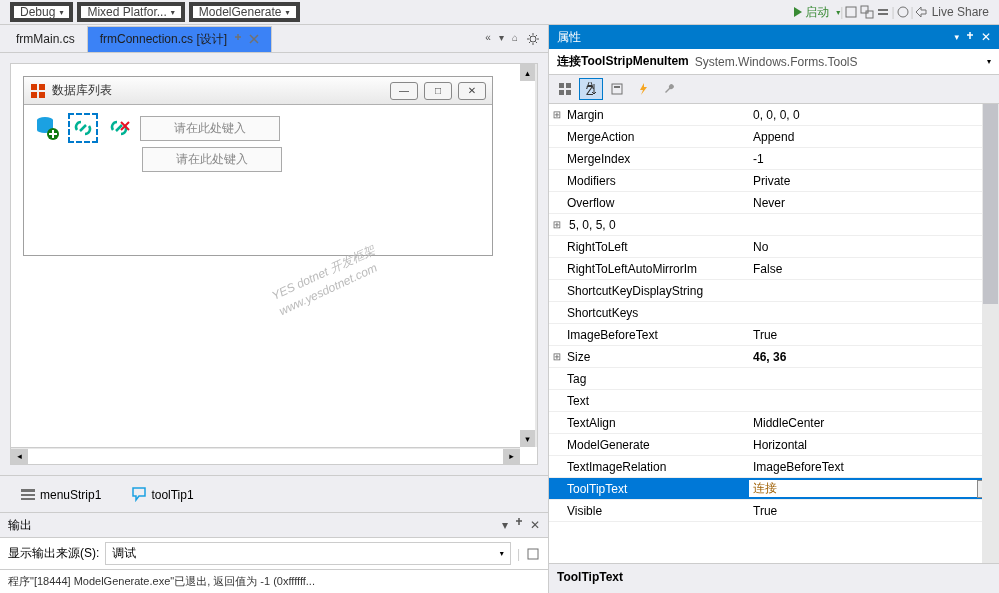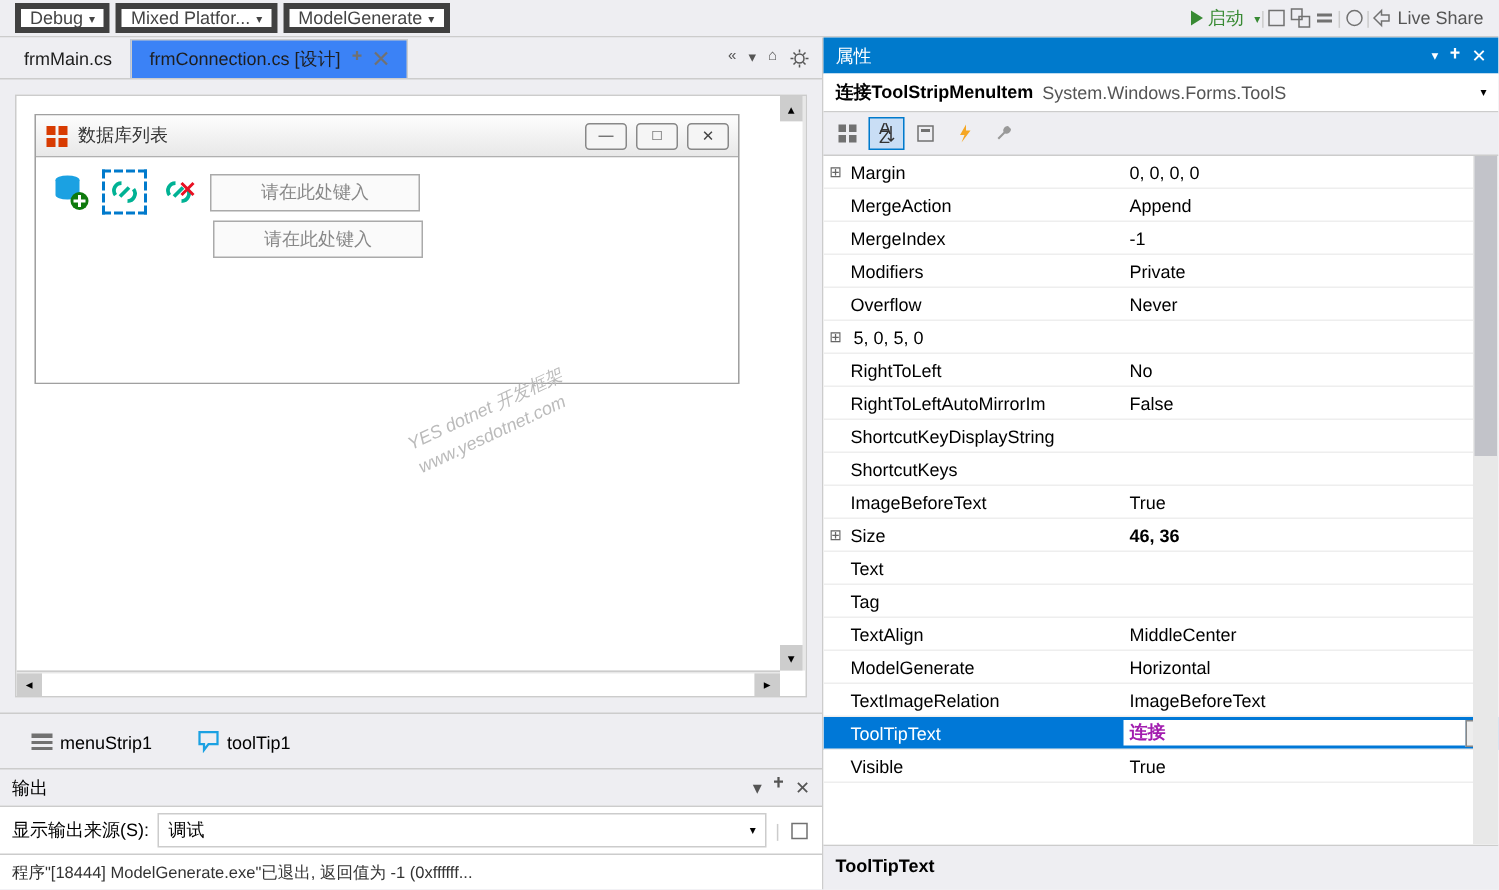--- a/index.html
+++ b/index.html
@@ -55,21 +55,21 @@
 .prop-toolbar { display: flex; gap: 2px; padding: 3px 4px; background: #eeeef2; border-bottom: 1px solid #ccc; }
 .prop-tool-btn { width: 24px; height: 22px; display: flex; align-items: center; justify-content: center; border: 1px solid transparent; }
 .prop-tool-btn.active { border: 1px solid #007acc; background: #c9def5; }
 .prop-grid { flex: 1; overflow-y: auto; background: #fff; position: relative; }
 .prop-row { display: flex; height: 22px; align-items: center; font-size: 12px; border-bottom: 1px solid #eee; }
 .prop-row.selected { background: #0078d7; color: #fff; }
 .prop-expand { width: 16px; text-align: center; color: #666; font-size: 10px; }
 .prop-name { width: 184px; padding-left: 2px; }
 .prop-value { flex: 1; padding-left: 4px; }
 .prop-value.bold { font-weight: bold; }
-.prop-row.selected .prop-value { background: #fff; color: #a21caf; font-weight: bold; }
+.prop-row.selected .prop-value { background: #fff; color: #a16207; }
 .prop-dropdown-btn { width: 18px; height: 18px; border: 1px solid #888; background: #eee; margin-right: 4px; display: flex; align-items: center; justify-content: center; font-size: 8px; }
 .prop-desc { border-top: 1px solid #ccc; padding: 6px 8px; min-height: 30px; background: #eeeef2; }
 .prop-desc-title { font-weight: bold; font-size: 12px; }
 .prop-scrollbar { position: absolute; right: 0; top: 0; bottom: 0; width: 17px; background: #e8e8e8; }
 .prop-scroll-thumb { position: absolute; top: 0; width: 15px; height: 200px; background: #c2c3c9; left: 1px; }
 .dropdown-arrow { font-size: 8px; margin-left: 4px; }
 .watermark { position: absolute; left: 260px; top: 200px; color: #bbb; font-size: 18px; transform: rotate(-25deg); pointer-events: none; line-height: 1.4; font-style: italic; }
 svg { display: block; }
 </style>
 </head>
@@ -369,26 +369,26 @@
           <div class="prop-name">ImageBeforeText</div>
           <div class="prop-value">True</div>
         </div>
         <div class="prop-row">
           <div class="prop-expand">⊞</div>
           <div class="prop-name">Size</div>
           <div class="prop-value bold">46, 36</div>
         </div>
         <div class="prop-row">
           <div class="prop-expand"></div>
+          <div class="prop-name">Tag</div>
+          <div class="prop-value"></div>
+        </div>
+        <div class="prop-row">
+          <div class="prop-expand"></div>
           <div class="prop-name">Text</div>
-          <div class="prop-value"></div>
-        </div>
-        <div class="prop-row">
-          <div class="prop-expand"></div>
-          <div class="prop-name">Tag</div>
           <div class="prop-value"></div>
         </div>
         <div class="prop-row">
           <div class="prop-expand"></div>
           <div class="prop-name">TextAlign</div>
           <div class="prop-value">MiddleCenter</div>
         </div>
         <div class="prop-row">
           <div class="prop-expand"></div>
           <div class="prop-name">ModelGenerate</div>

